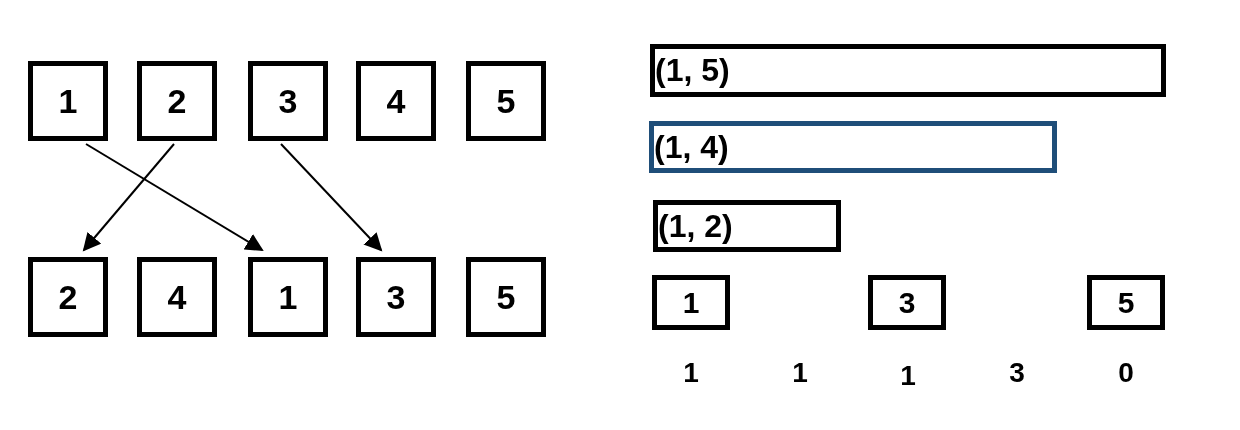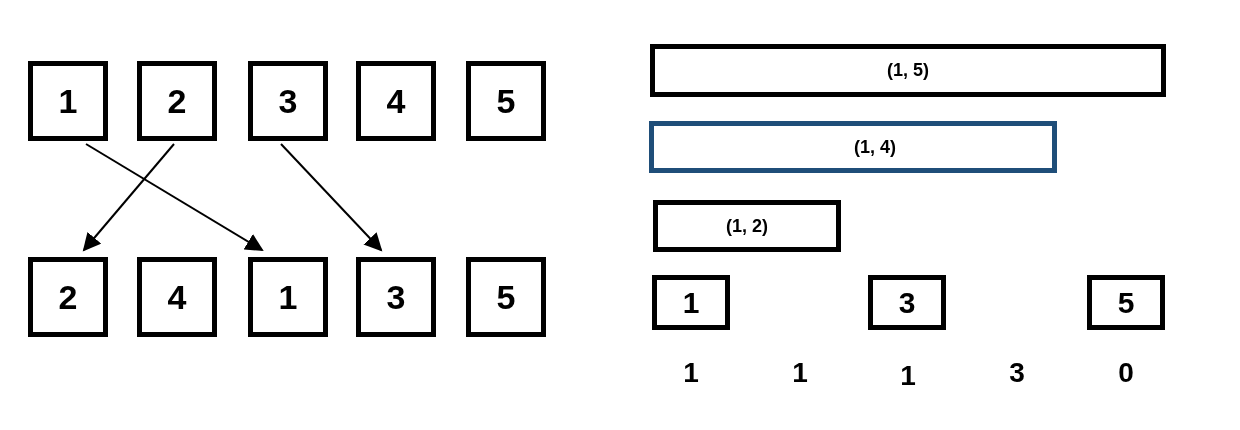--- a/index.html
+++ b/index.html
@@ -11,25 +11,25 @@
     position:absolute;width:80px;height:80px;border:5px solid #000;box-sizing:border-box;
     display:flex;align-items:center;justify-content:center;
     font-size:34px;font-weight:700;background:#fff;
   }
   .row-top .sq{top:61px;}
   .row-bottom .sq{top:257px;}
   .c0{left:28px;} .c1{left:137px;} .c2{left:248px;} .c3{left:356px;} .c4{left:466px;}
   .arrows{position:absolute;left:0;top:0;width:620px;height:430px;pointer-events:none;}
   .bar{
     position:absolute;border:5px solid #000;box-sizing:border-box;background:#fff;
-    display:flex;align-items:center;justify-content:center;
-    font-size:18px;font-weight:700;
+    display:flex;align-items:center;justify-content:flex-start;
+    font-size:32px;font-weight:700;
   }
   .bar-15{left:650px;top:44px;width:516px;height:53px;}
-  .bar-14{left:649px;top:121px;width:408px;height:52px;border-color:#1f4e79;padding-left:44px;}
+  .bar-14{left:649px;top:121px;width:408px;height:52px;border-color:#1f4e79;}
   .bar-12{left:653px;top:200px;width:188px;height:52px;}
   .leaf{
     position:absolute;top:275px;width:78px;height:55px;border:5px solid #000;box-sizing:border-box;
     display:flex;align-items:center;justify-content:center;
     font-size:30px;font-weight:700;background:#fff;
   }
   .leaf-0{left:652px;} .leaf-1{left:868px;} .leaf-2{left:1087px;}
   .count{
     position:absolute;top:357px;width:60px;text-align:center;
     font-size:28px;font-weight:700;

